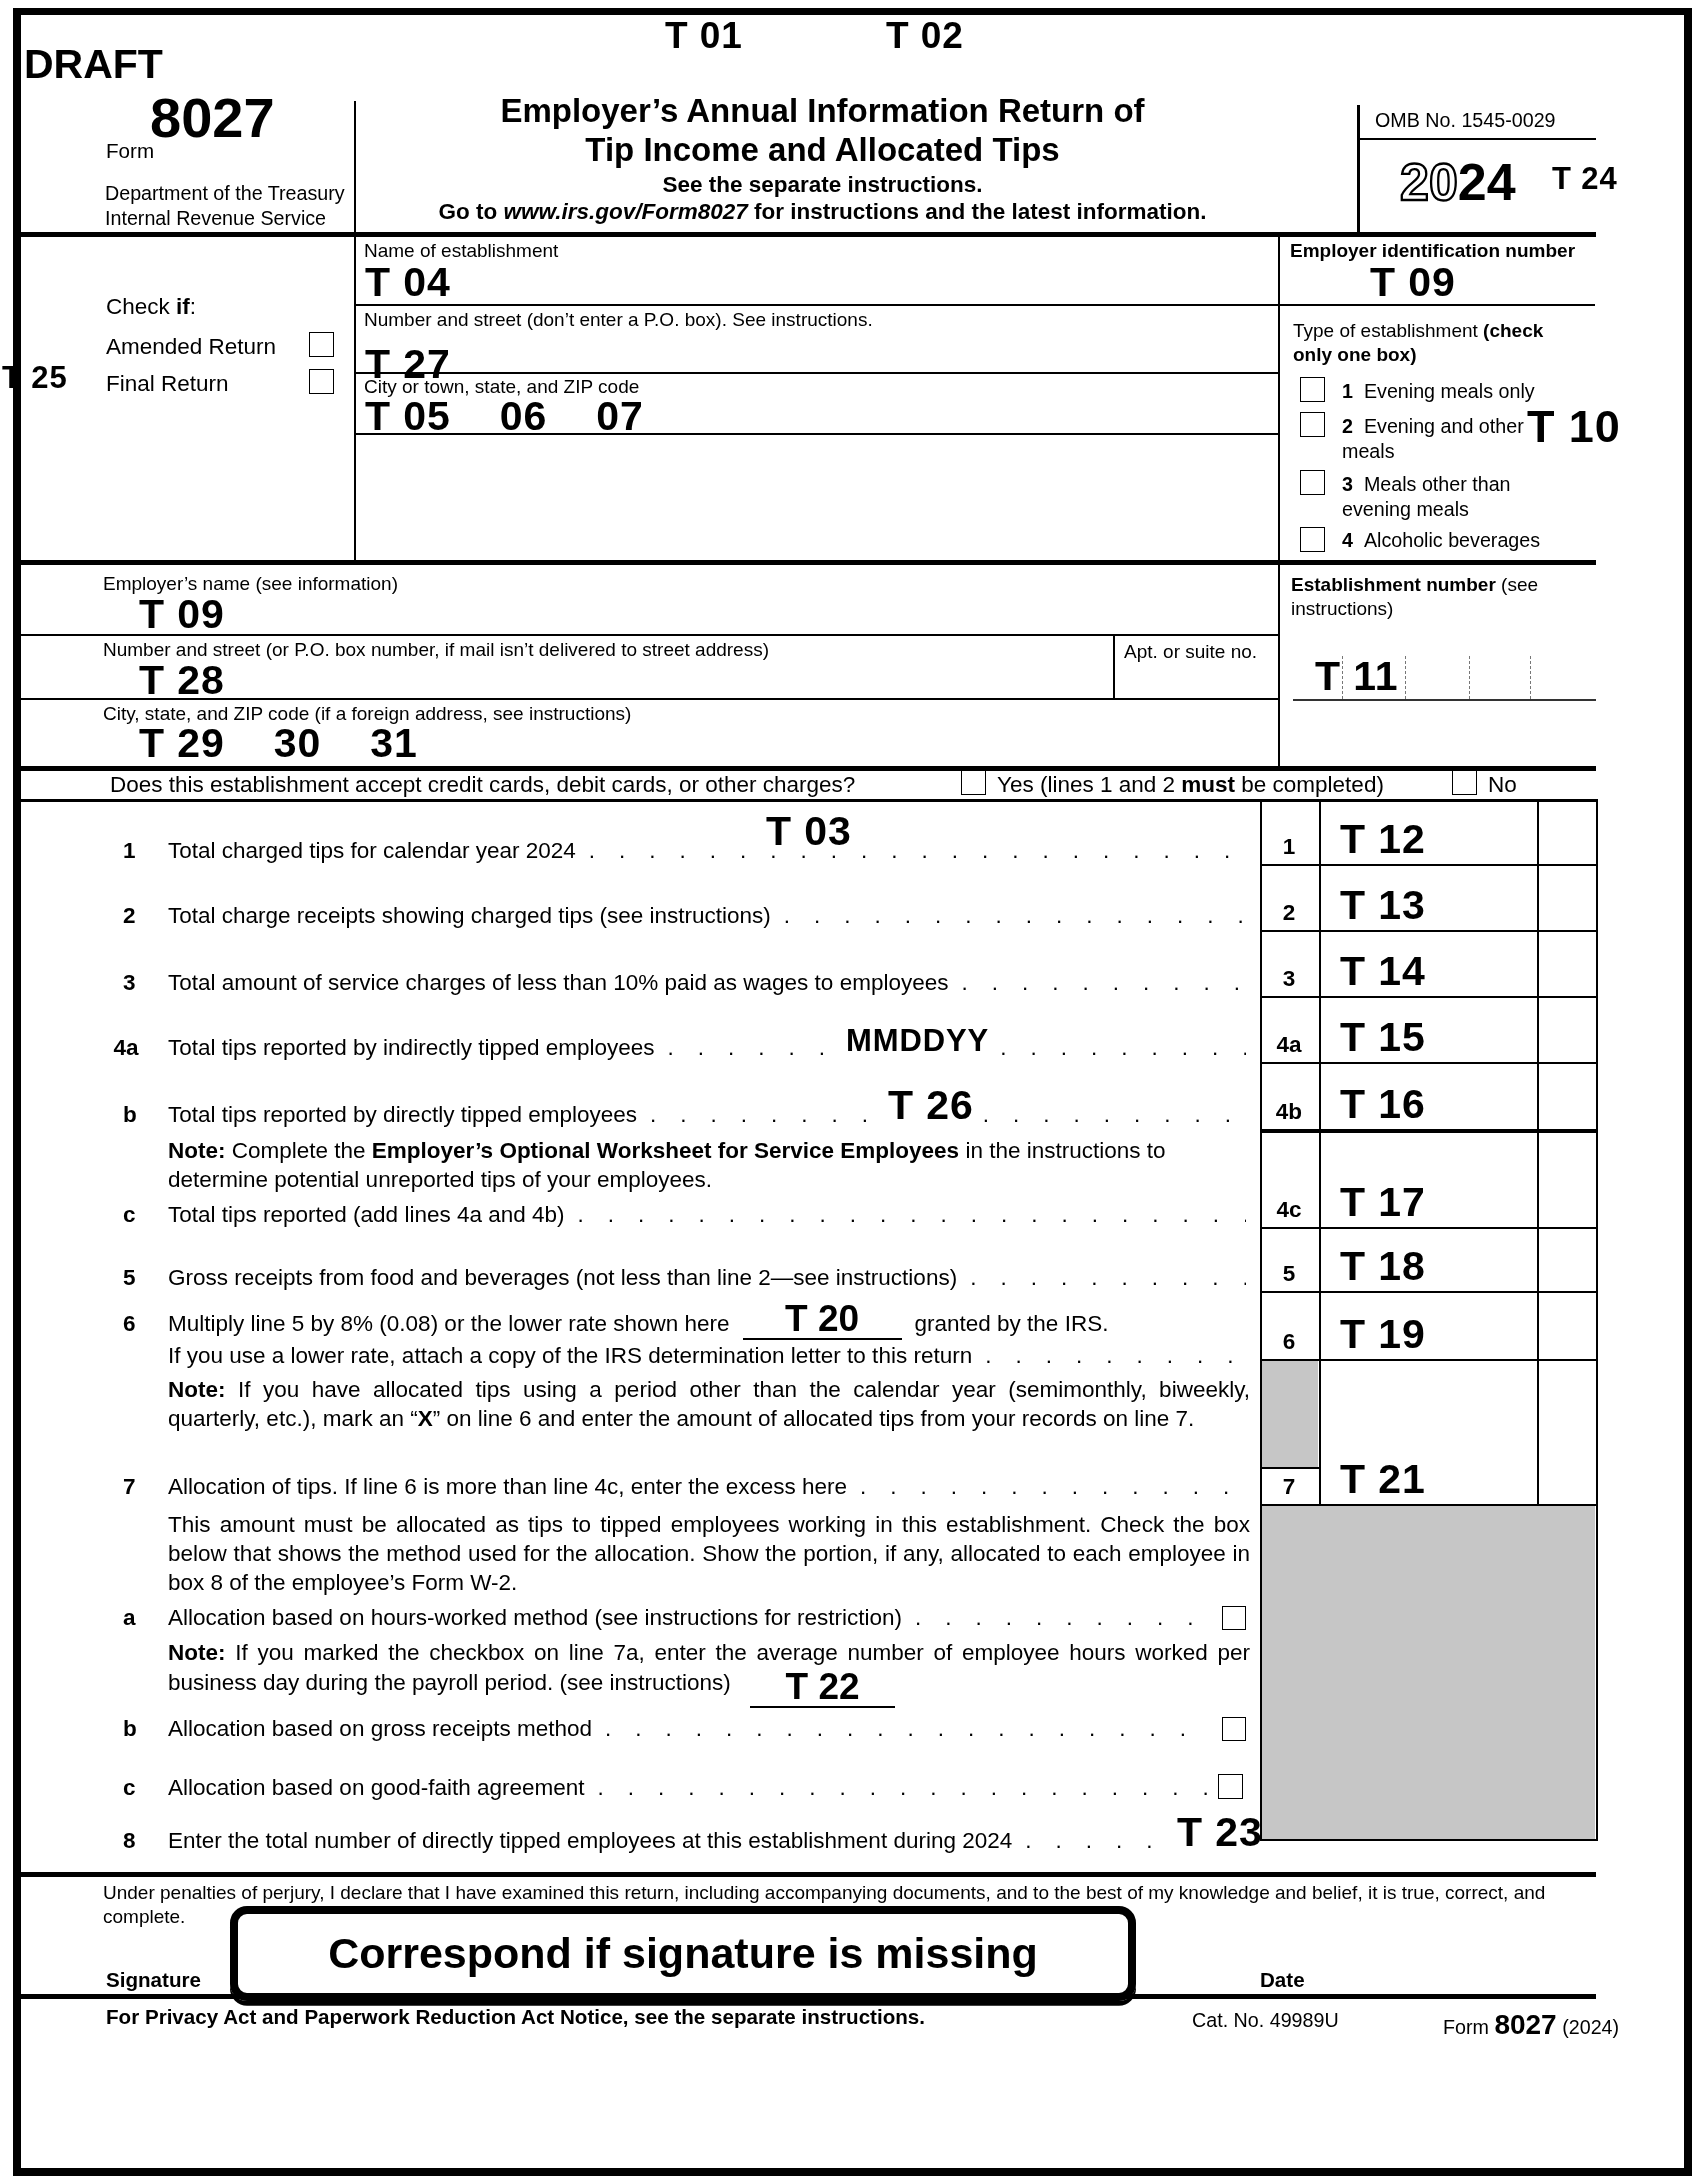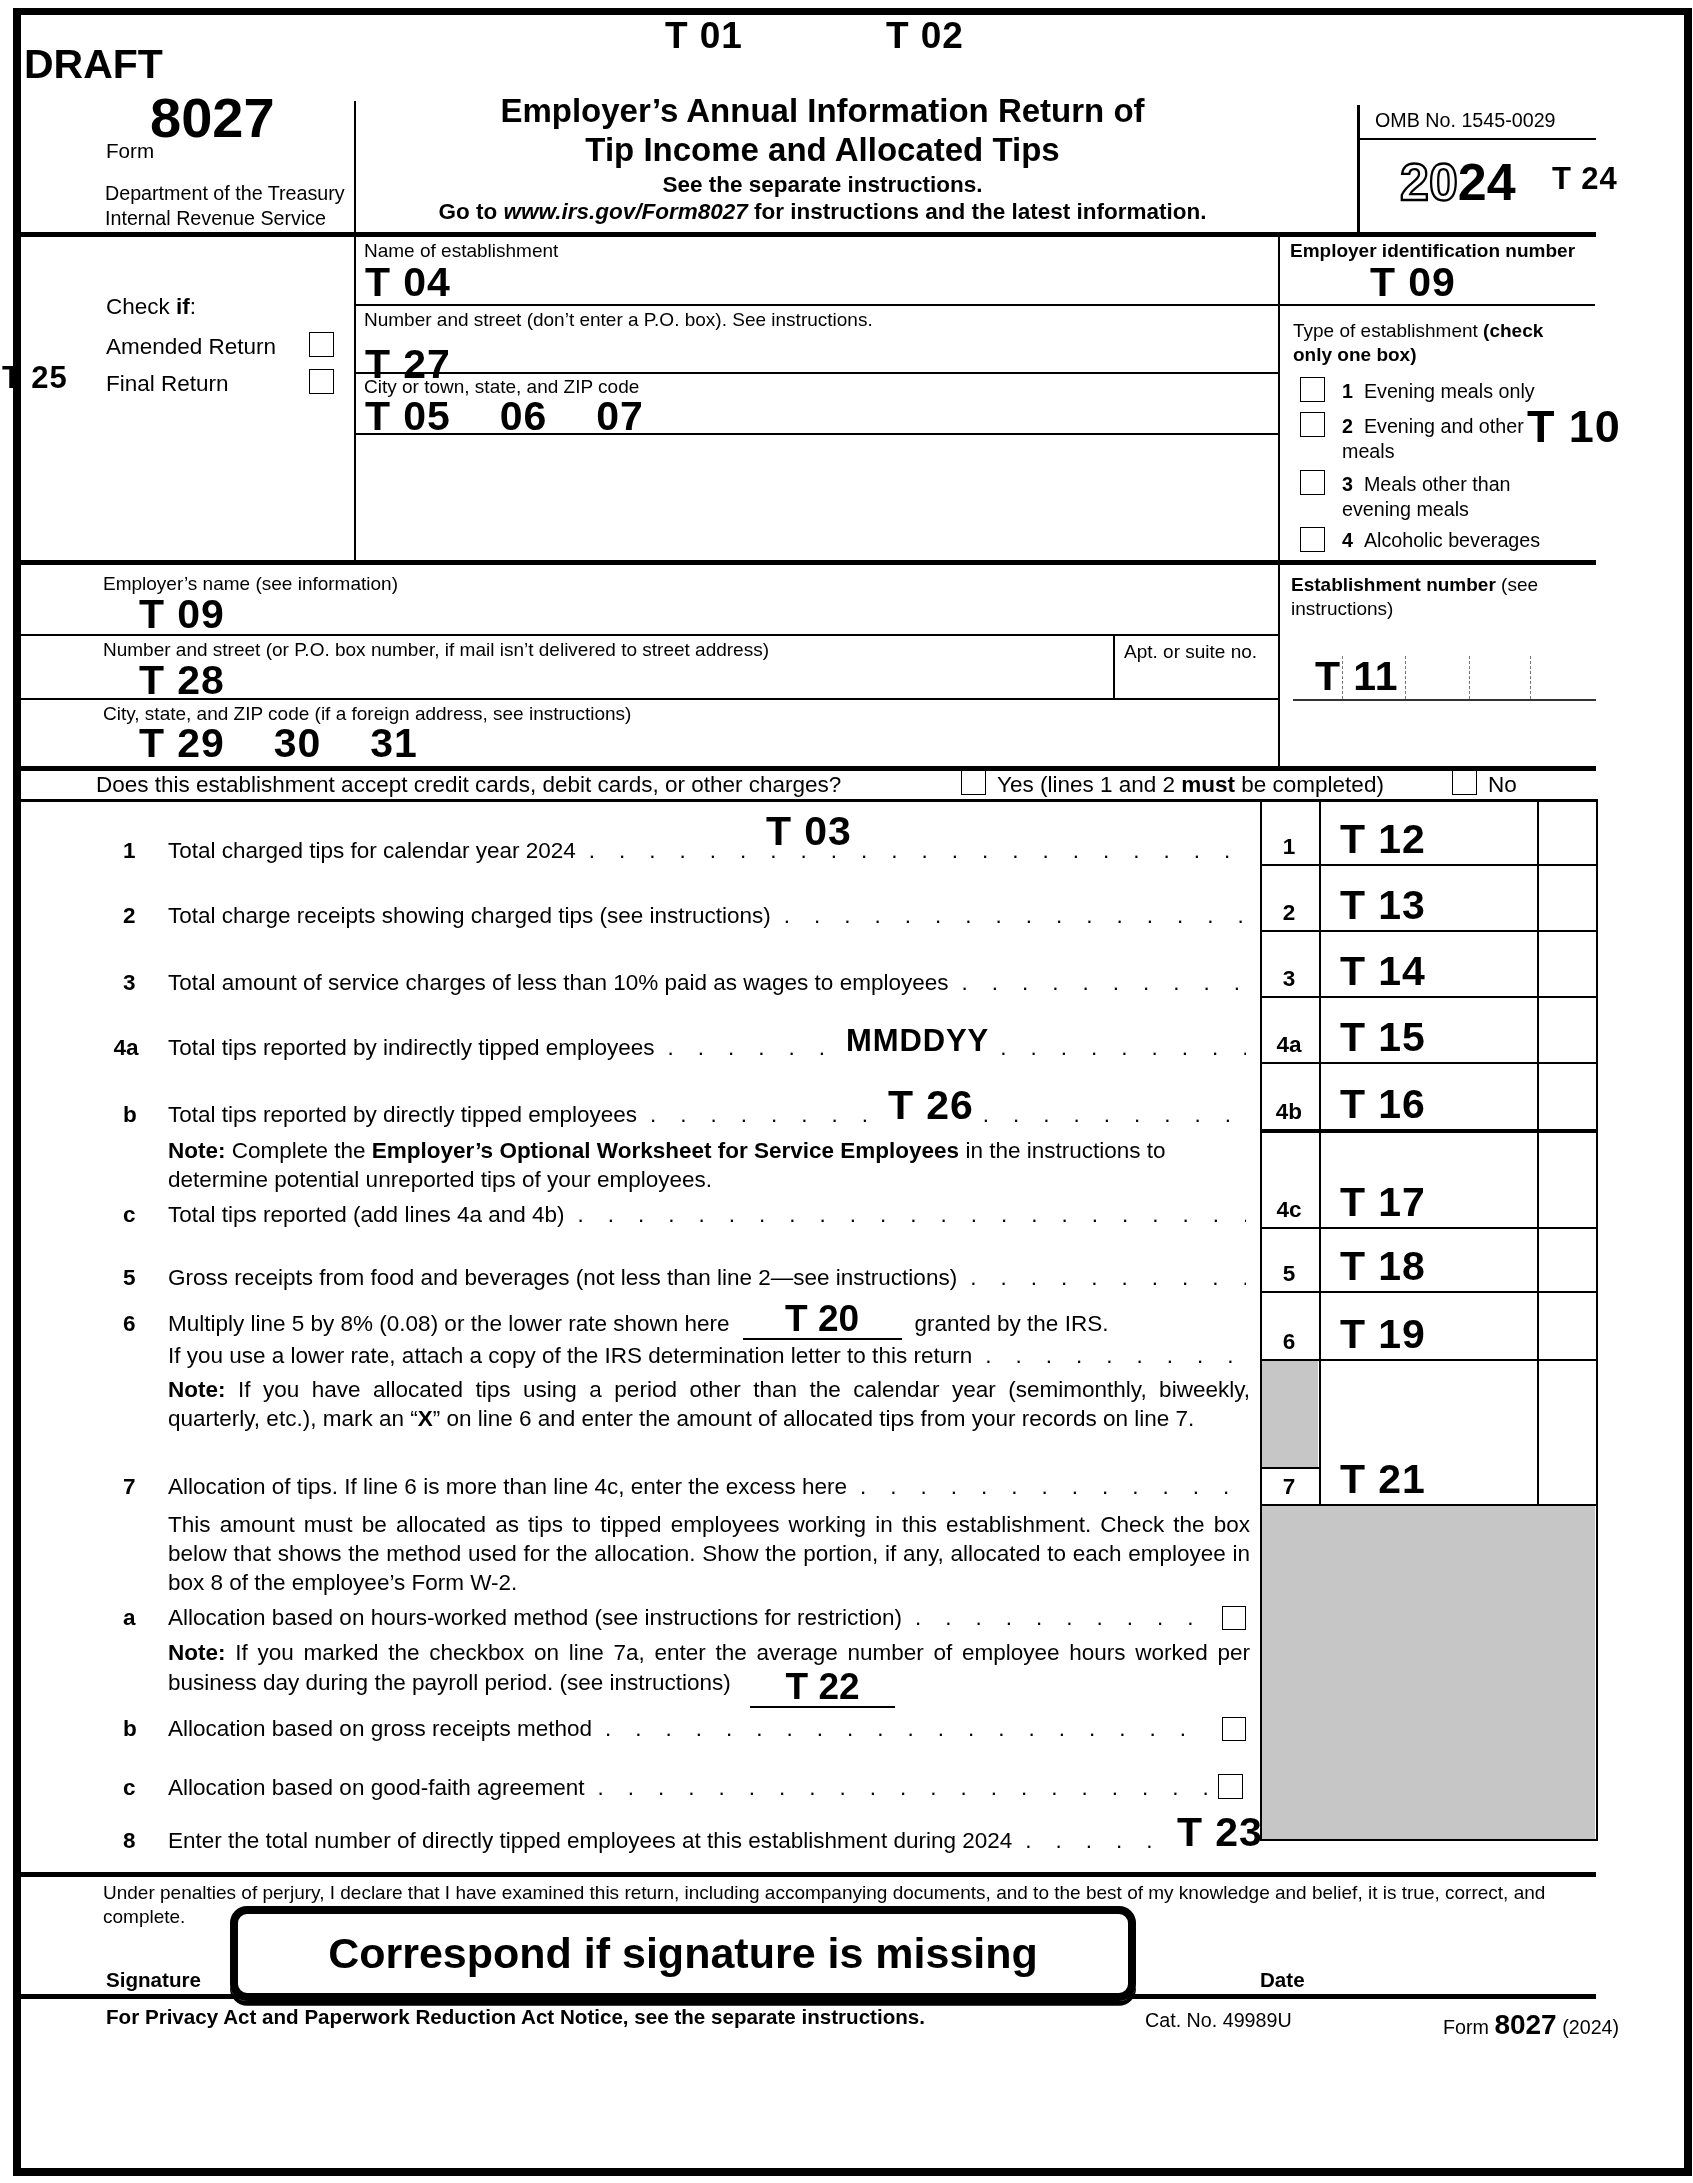--- a/index.html
+++ b/index.html
@@ -116,21 +116,21 @@
 
   <div class="vl" style="left:1278px;top:562px;width:1.9px;height:204px;"></div>
   <div class="lbl" style="left:1291px;top:573px;width:309px;line-height:24px;"><span class="b">Establishment number</span><span> (see instructions)</span></div>
   <div class="a tag t44" style="left:1315px;top:656px;">T 11</div>
   <div class="hl" style="left:1293px;top:699px;width:303px;height:1.9px;background:#333;"></div>
   <div class="dash" style="left:1342px;"></div>
   <div class="dash" style="left:1405px;"></div>
   <div class="dash" style="left:1469px;"></div>
   <div class="dash" style="left:1530px;"></div>
 
-  <div class="a" style="left:96px;top:772px;font-size:22.5px;">Does this establishment accept credit cards, debit cards, or other charges?</div>
+  <div class="a" style="left:110px;top:772px;font-size:22.5px;">Does this establishment accept credit cards, debit cards, or other charges?</div>
   <div class="cbx" style="left:961px;top:770px;"></div>
   <div class="a" style="left:997px;top:772px;font-size:22.5px;"><span>Yes (lines 1 and 2 </span><span class="b">must</span><span> be completed)</span></div>
   <div class="cbx" style="left:1452px;top:770px;"></div>
   <div class="a" style="left:1488px;top:772px;font-size:22.5px;">No</div>
   <div class="hl" style="left:20.6px;top:799px;width:1575px;height:2.8px;"></div>
 
   <div class="item" style="left:108px;top:837px;width:1138px;">
     <span class="inum">1</span>
     <span class="itxt">Total charged tips for calendar year 2024</span>
     <span class="leader">..........................................................................</span>
@@ -274,17 +274,17 @@
 
   <div class="stamp">
       <span>Correspond if signature is missing</span>
     </div>
 
   <div class="a b" style="left:106px;top:1968px;font-size:20.6px;">Signature</div>
   <div class="a b" style="left:1260px;top:1968px;font-size:20.6px;">Date</div>
   <div class="hl" style="left:20.6px;top:1994px;width:1575px;height:4.7px;"></div>
 
   <div class="a b" style="left:106px;top:2005px;font-size:20.6px;">For Privacy Act and Paperwork Reduction Act Notice, see the separate instructions.</div>
-  <div class="a" style="left:1145px;top:2009px;font-size:19.7px;">Cat. No. 49989U</div>
+  <div class="a" style="left:1192px;top:2009px;font-size:19.7px;">Cat. No. 49989U</div>
   <div class="a" style="left:1443px;top:2009px;font-size:19.7px;"><span>Form </span><span class="b" style="font-size:28px;">8027</span><span> (2024)</span></div>
 
 </div>
 
 
 </body></html>

